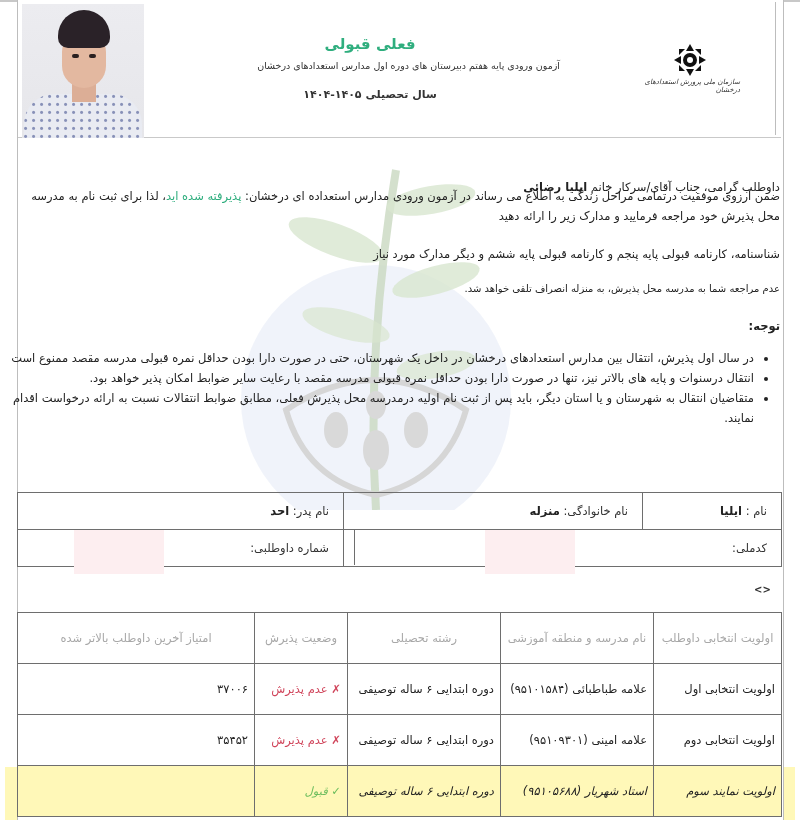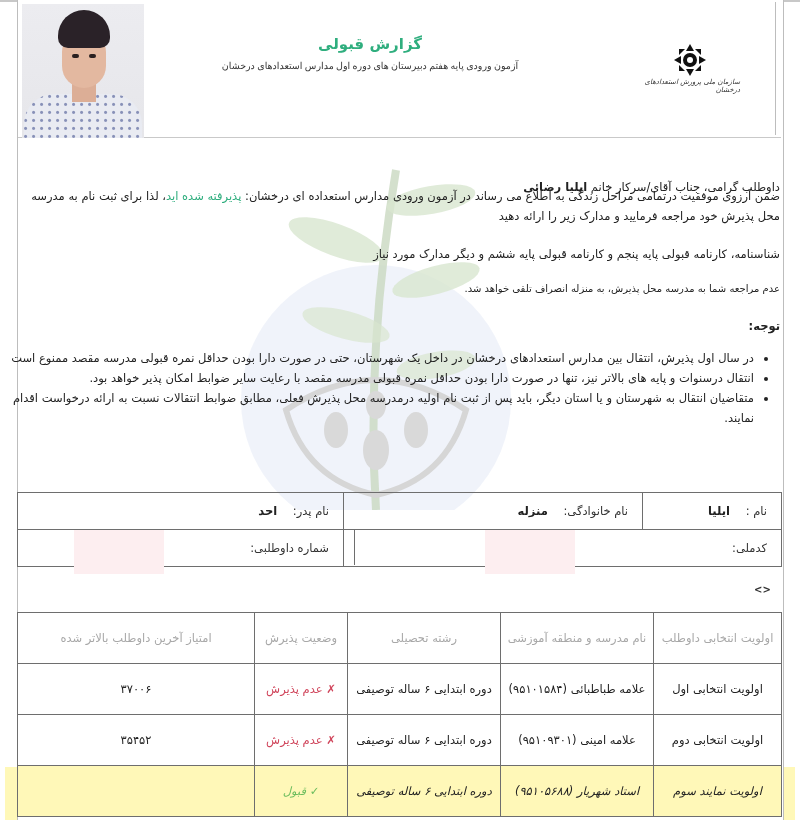--- a/index.html
+++ b/index.html
@@ -35,22 +35,22 @@
   .photo .face { position: absolute; left: 40px; top: 28px; width: 44px; height: 56px; background: #e3b8a0; border-radius: 20px 20px 22px 22px; }
   .photo .neck { position: absolute; left: 50px; top: 78px; width: 24px; height: 20px; background: #dcae96; }
   .photo .shirt { position: absolute; left: 2px; top: 90px; width: 118px; height: 50px; background: radial-gradient(circle at 20% 30%, #8891b8 1px, transparent 2px) 0 0/8px 8px, #e9ebf2; border-radius: 30px 30px 0 0; }
   .photo .eye { position: absolute; top: 50px; width: 7px; height: 4px; background: #2a2020; border-radius: 3px; }
 
   .title {
     position: absolute; left: 160px; top: 33px; width: 380px; text-align: center;
     color: #2fae7e; font-weight: bold; font-size: 15px;
   }
   .subtitle {
-    position: absolute; left: 160px; top: 58px; width: 380px; text-align: center;
-    font-size: 9.5px; color: #333; font-family: Liberation Serif, serif;
+    position: absolute; left: 160px; top: 58px; width: 380px; text-align: right;
+    font-size: 9.5px; color: #333;
   }
   .year {
     position: absolute; left: 160px; top: 86px; width: 380px; text-align: center;
     font-size: 11px; color: #333; font-weight: bold;
   }
   .logo { position: absolute; left: 625px; top: 40px; width: 90px; height: 60px; }
   .logo-text { position: absolute; left: 620px; top: 76px; width: 100px; text-align: right; font-size: 7px; color: #333; font-style: italic; }
 
   
   .watermark { position: absolute; left: 225px; top: 150px; width: 300px; height: 360px; pointer-events: none; }
@@ -64,30 +64,30 @@
   .para2 { position: absolute; right: 20px; top: 247px; width: 740px; font-size: 11.5px; }
   .para3 { position: absolute; right: 20px; top: 283px; width: 740px; font-size: 10px; }
   .note-label { position: absolute; right: 20px; top: 319px; width: 740px; font-size: 11.5px; font-weight: bold; }
   .notes { position: absolute; right: 20px; top: 348px; width: 770px; font-size: 11.5px; line-height: 20px; margin: 0; padding: 0 26px 0 0; }
   .notes li { margin: 0 0 0 0; }
 
   
   .info { position: absolute; left: 17px; top: 492px; width: 765px; border-collapse: collapse; font-size: 11.5px; direction: rtl; }
   .info td { border: 1px solid #6e6e6e; height: 36px; padding: 0 14px; }
   .info .lbl { color: #333; text-align: center; }
-  .info .val { font-weight: bold; margin-right: 12px; }
+  .info .val { font-weight: bold; margin-right: 0; }
   .redact { display: inline-block; width: 90px; height: 44px; background: #fdeef0; position: absolute; }
 
   .nav-arrows { position: absolute; left: 754px; top: 584px; font-size: 10px; font-weight: bold; color: #333; }
 
   
   .results { position: absolute; left: 17px; top: 612px; width: 765px; border-collapse: collapse; direction: rtl; font-size: 11.5px; }
   .results th, .results td { border: 1px solid #6e6e6e; text-align: center; padding: 4px 6px; line-height: 20px; }
   .results th { color: #a8a8a8; font-weight: normal; height: 42px; }
-  .results td { height: 42px; }
+  .results td { height: 42px; text-align: right; }
   .status-no { color: #d0455b; }
   .status-yes { color: #6dbd5e; }
   .highlight-bg { position: absolute; left: 5px; top: 767px; width: 790px; height: 53px; background: #fff8b8; }
   .results tr.hl td { background: #fff8b8; font-style: italic; }
 </style>
 </head>
 <body>
 
 <div class="topline"></div>
 <div class="highlight-bg"></div>
@@ -98,22 +98,23 @@
     <div class="header-inner">
       <div class="photo">
         <div class="shirt"></div>
         <div class="neck"></div>
         <div class="face"></div>
         <div class="hair"></div>
         <div class="eye" style="left:50px"></div>
         <div class="eye" style="left:67px"></div>
       </div>
 
-      <div class="title rtl" style="text-align:center">گزارش قبولی</div>
+      <div class="title rtl" style="text-align:center">فعلی قبولی</div>
       <div class="subtitle" style="direction:rtl">آزمون ورودی پایه هفتم دبیرستان های دوره اول مدارس استعدادهای درخشان</div>
+      <div class="year" style="direction:rtl">سال تحصیلی ۱۴۰۵-۱۴۰۴</div>
 
       <svg class="logo" viewBox="0 0 90 60">
         <g transform="translate(45,18)" fill="#111">
           <circle r="7"></circle>
           <g>
             <polygon points="0,-16 -4,-9 4,-9"></polygon>
             <polygon points="0,16 -4,9 4,9"></polygon>
             <polygon points="-16,0 -9,-4 -9,4"></polygon>
             <polygon points="16,0 9,-4 9,4"></polygon>
             <polygon points="-11,-11 -11,-5 -5,-11"></polygon>

